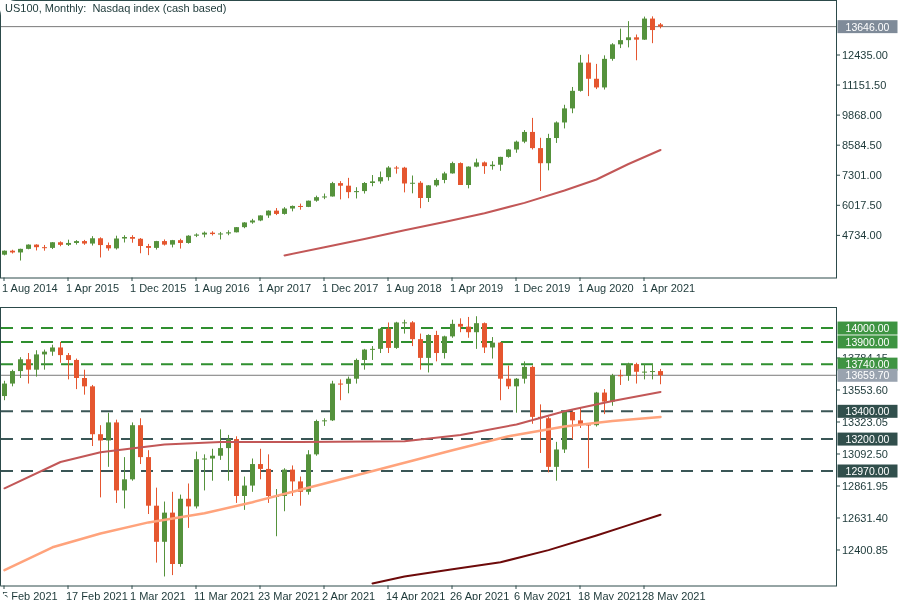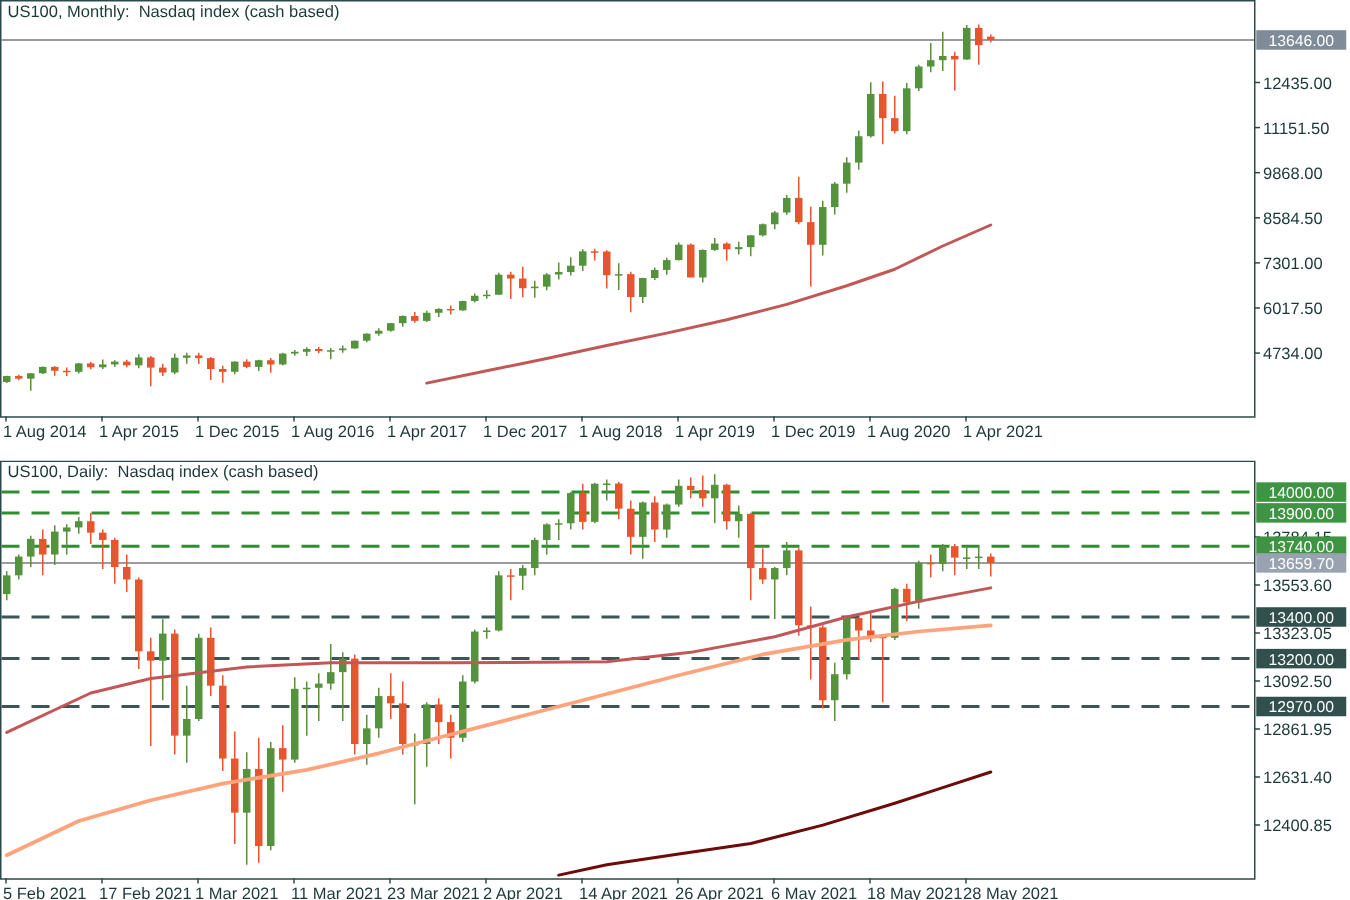--- a/index.html
+++ b/index.html
@@ -1,17 +1,17 @@
 <!DOCTYPE html>
 <html><head>
 <meta charset="utf-8">
 <style>
   html,body{margin:0;padding:0;background:#ffffff;}
   .stage{position:relative;width:900px;height:600px;overflow:hidden;background:#fff;
-         font-family:"Liberation Sans",sans-serif;}
+         font-family:"Liberation Sans",sans-serif;border-radius:16px;}
   .panel{position:absolute;left:0;width:900px;}
   #panel-monthly{top:0;height:300px;}
   #panel-daily{top:307px;height:293px;}
   .panel svg{position:absolute;left:0;top:0;}
   .chart-title{position:absolute;top:2px;left:5px;font-size:11px;color:#1c3838;z-index:2;white-space:pre;}
   svg text{font-family:"Liberation Sans",sans-serif;}
 </style>
 </head>
 <body>
 
@@ -231,21 +231,20 @@
           <line x1="644" y1="277.5" x2="644" y2="281" stroke="#2c4a4a" stroke-width="1"></line>
           <text x="642" y="291.5" font-size="11" fill="#1c3838">1 Apr 2021</text>
         </g>
         <g>
           <rect x="837.5" y="20.136022953507435" width="60" height="13" fill="#7f8b99"></rect>
           <text x="867.5" y="30.636022953507435" font-size="10.5" fill="#ffffff" text-anchor="middle">13646.00</text>
         </g>
       </svg>
   </div>
   <div class="panel" id="panel-daily">
-    <span class="chart-title">US100, Daily:  Nasdaq index (cash based)</span>
     <svg id="svg-daily" width="900" height="293">
         <rect x="0.5" y="0.5" width="836" height="278.5" fill="none" stroke="#2c4a4a" stroke-width="1"></rect>
         <g>
           <line x1="1" y1="21.04122194617547" x2="836" y2="21.04122194617547" stroke="#2f8f2f" stroke-width="2" stroke-dasharray="12 8"></line>
           <line x1="1" y1="34.92066510291602" x2="836" y2="34.92066510291602" stroke="#2f8f2f" stroke-width="2" stroke-dasharray="12 8"></line>
           <line x1="1" y1="57.127774153700905" x2="836" y2="57.127774153700905" stroke="#2f8f2f" stroke-width="2" stroke-dasharray="12 8"></line>
           <line x1="1" y1="104.31788088661878" x2="836" y2="104.31788088661878" stroke="#3a5656" stroke-width="2" stroke-dasharray="12 8"></line>
           <line x1="1" y1="132.07676720009988" x2="836" y2="132.07676720009988" stroke="#3a5656" stroke-width="2" stroke-dasharray="12 8"></line>
           <line x1="1" y1="163.99948646060315" x2="836" y2="163.99948646060315" stroke="#3a5656" stroke-width="2" stroke-dasharray="12 8"></line>
         </g>

